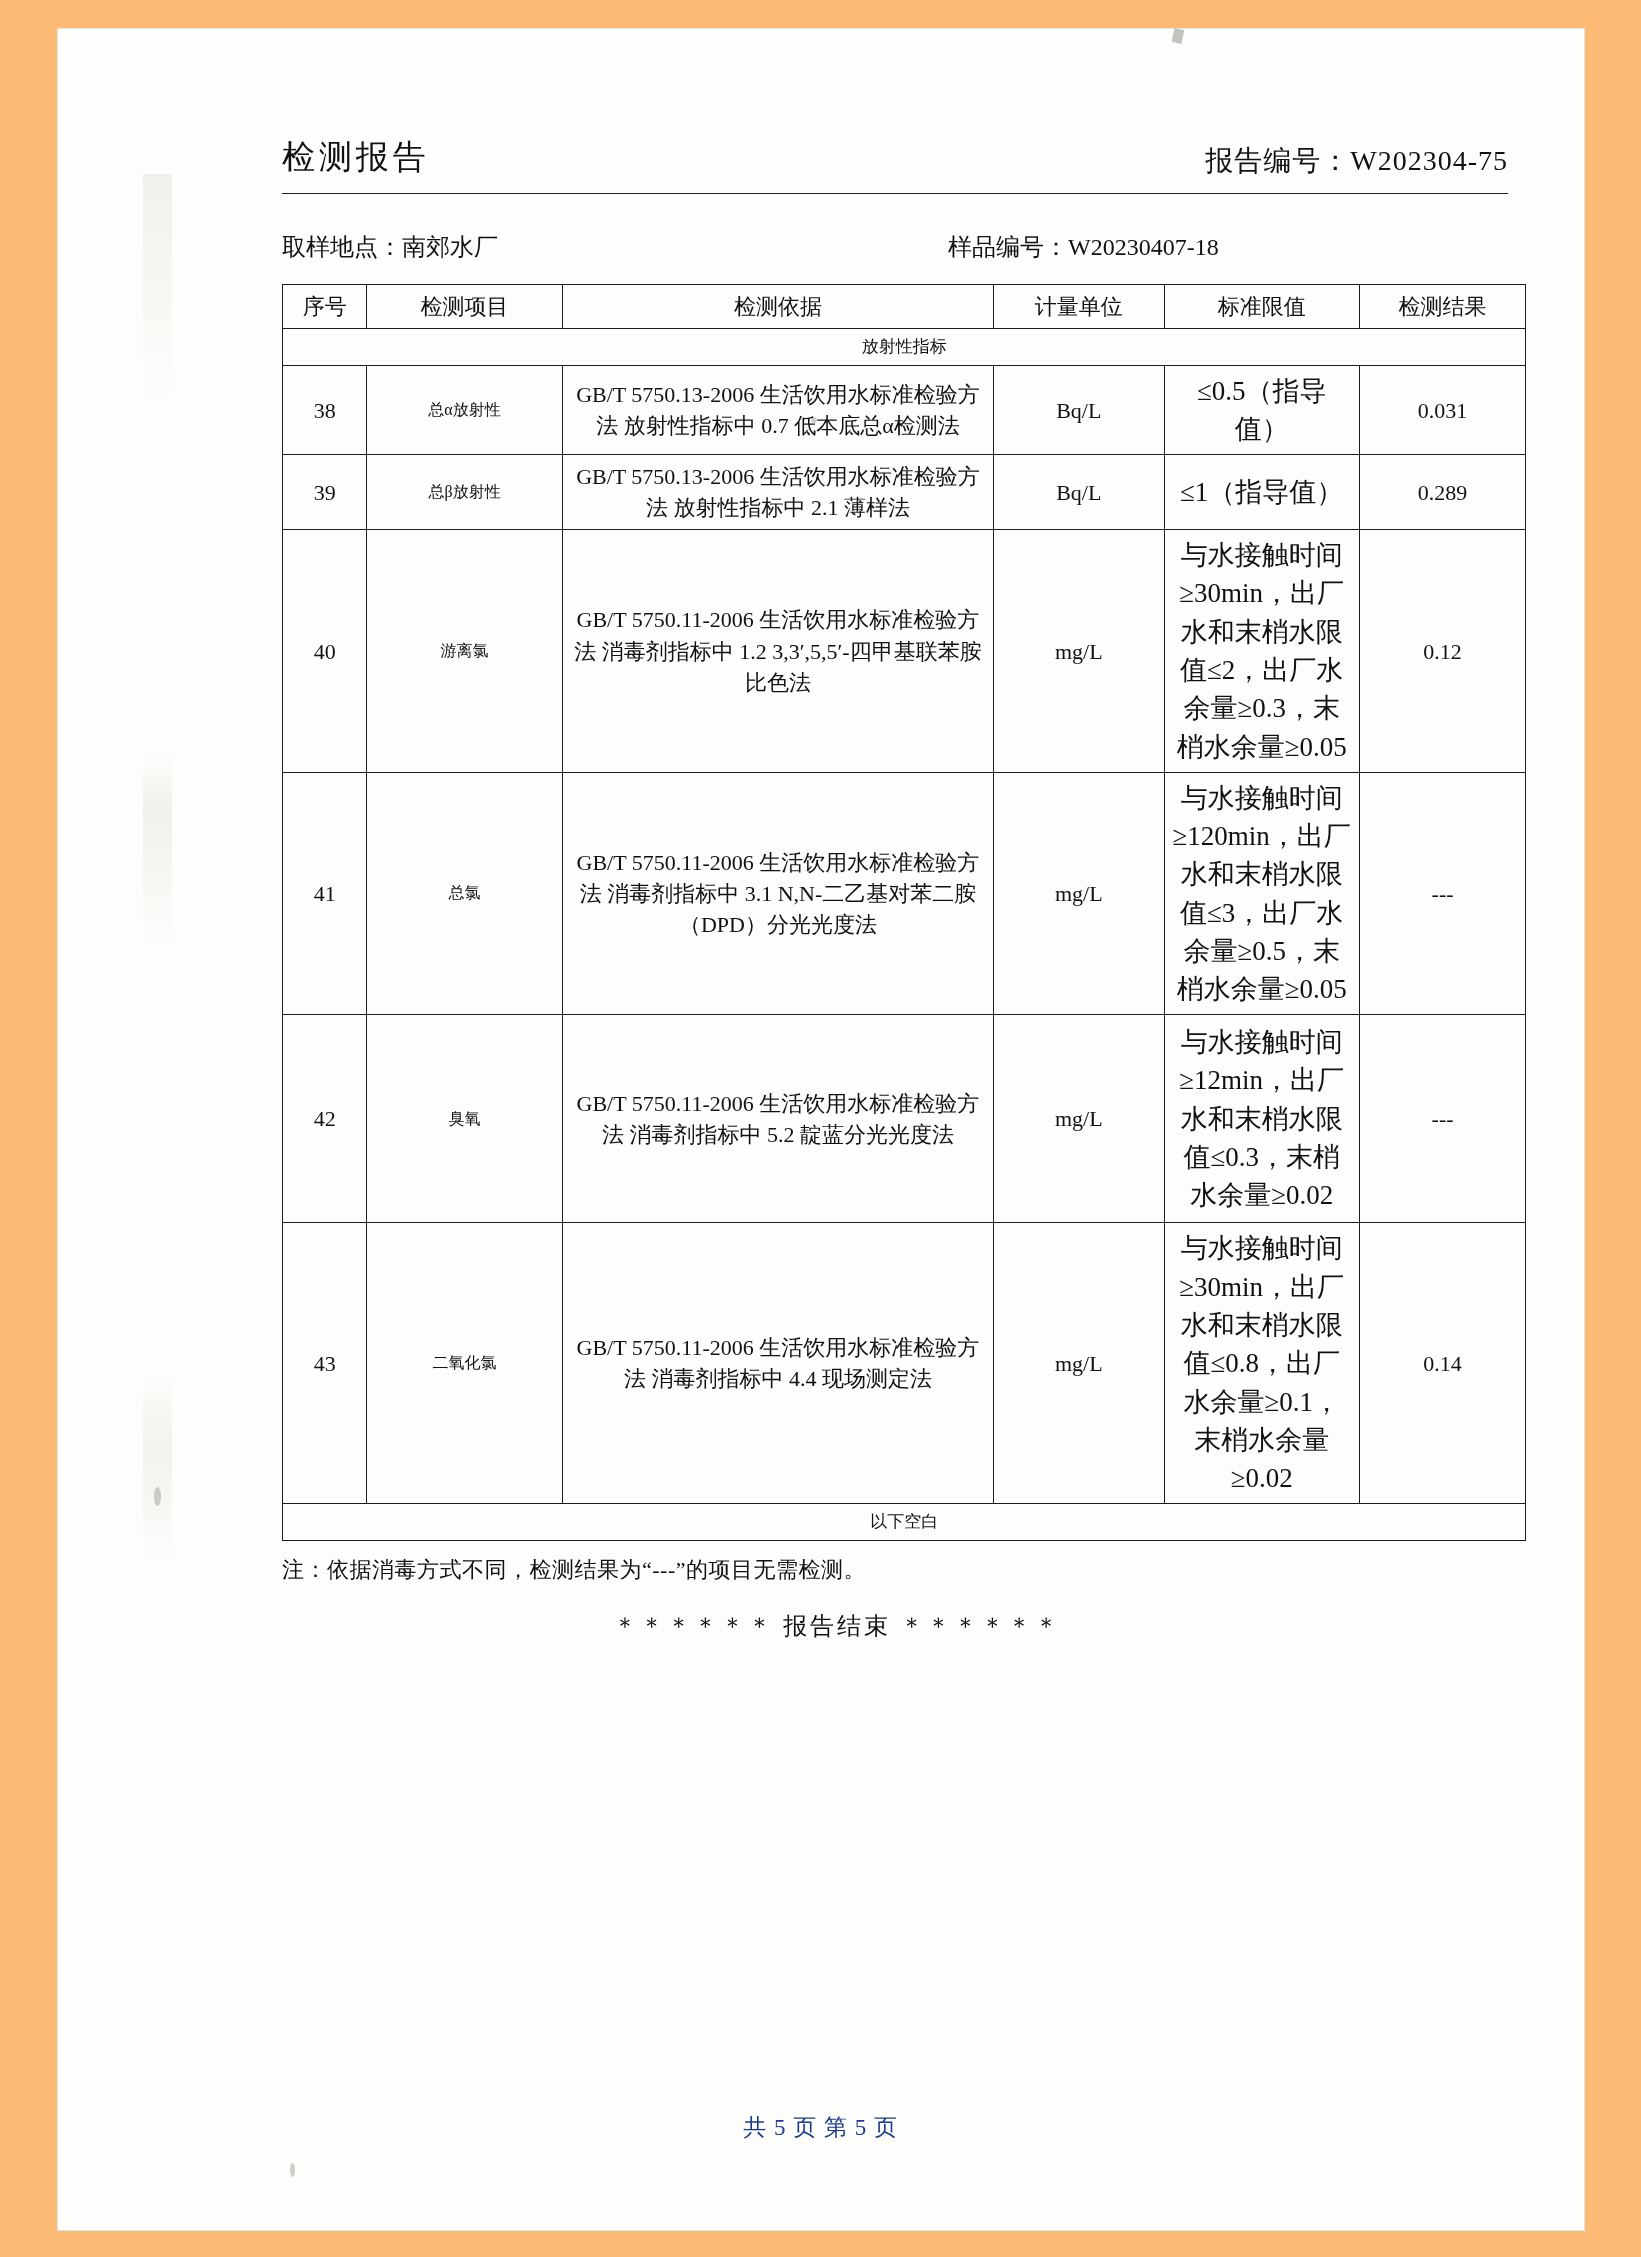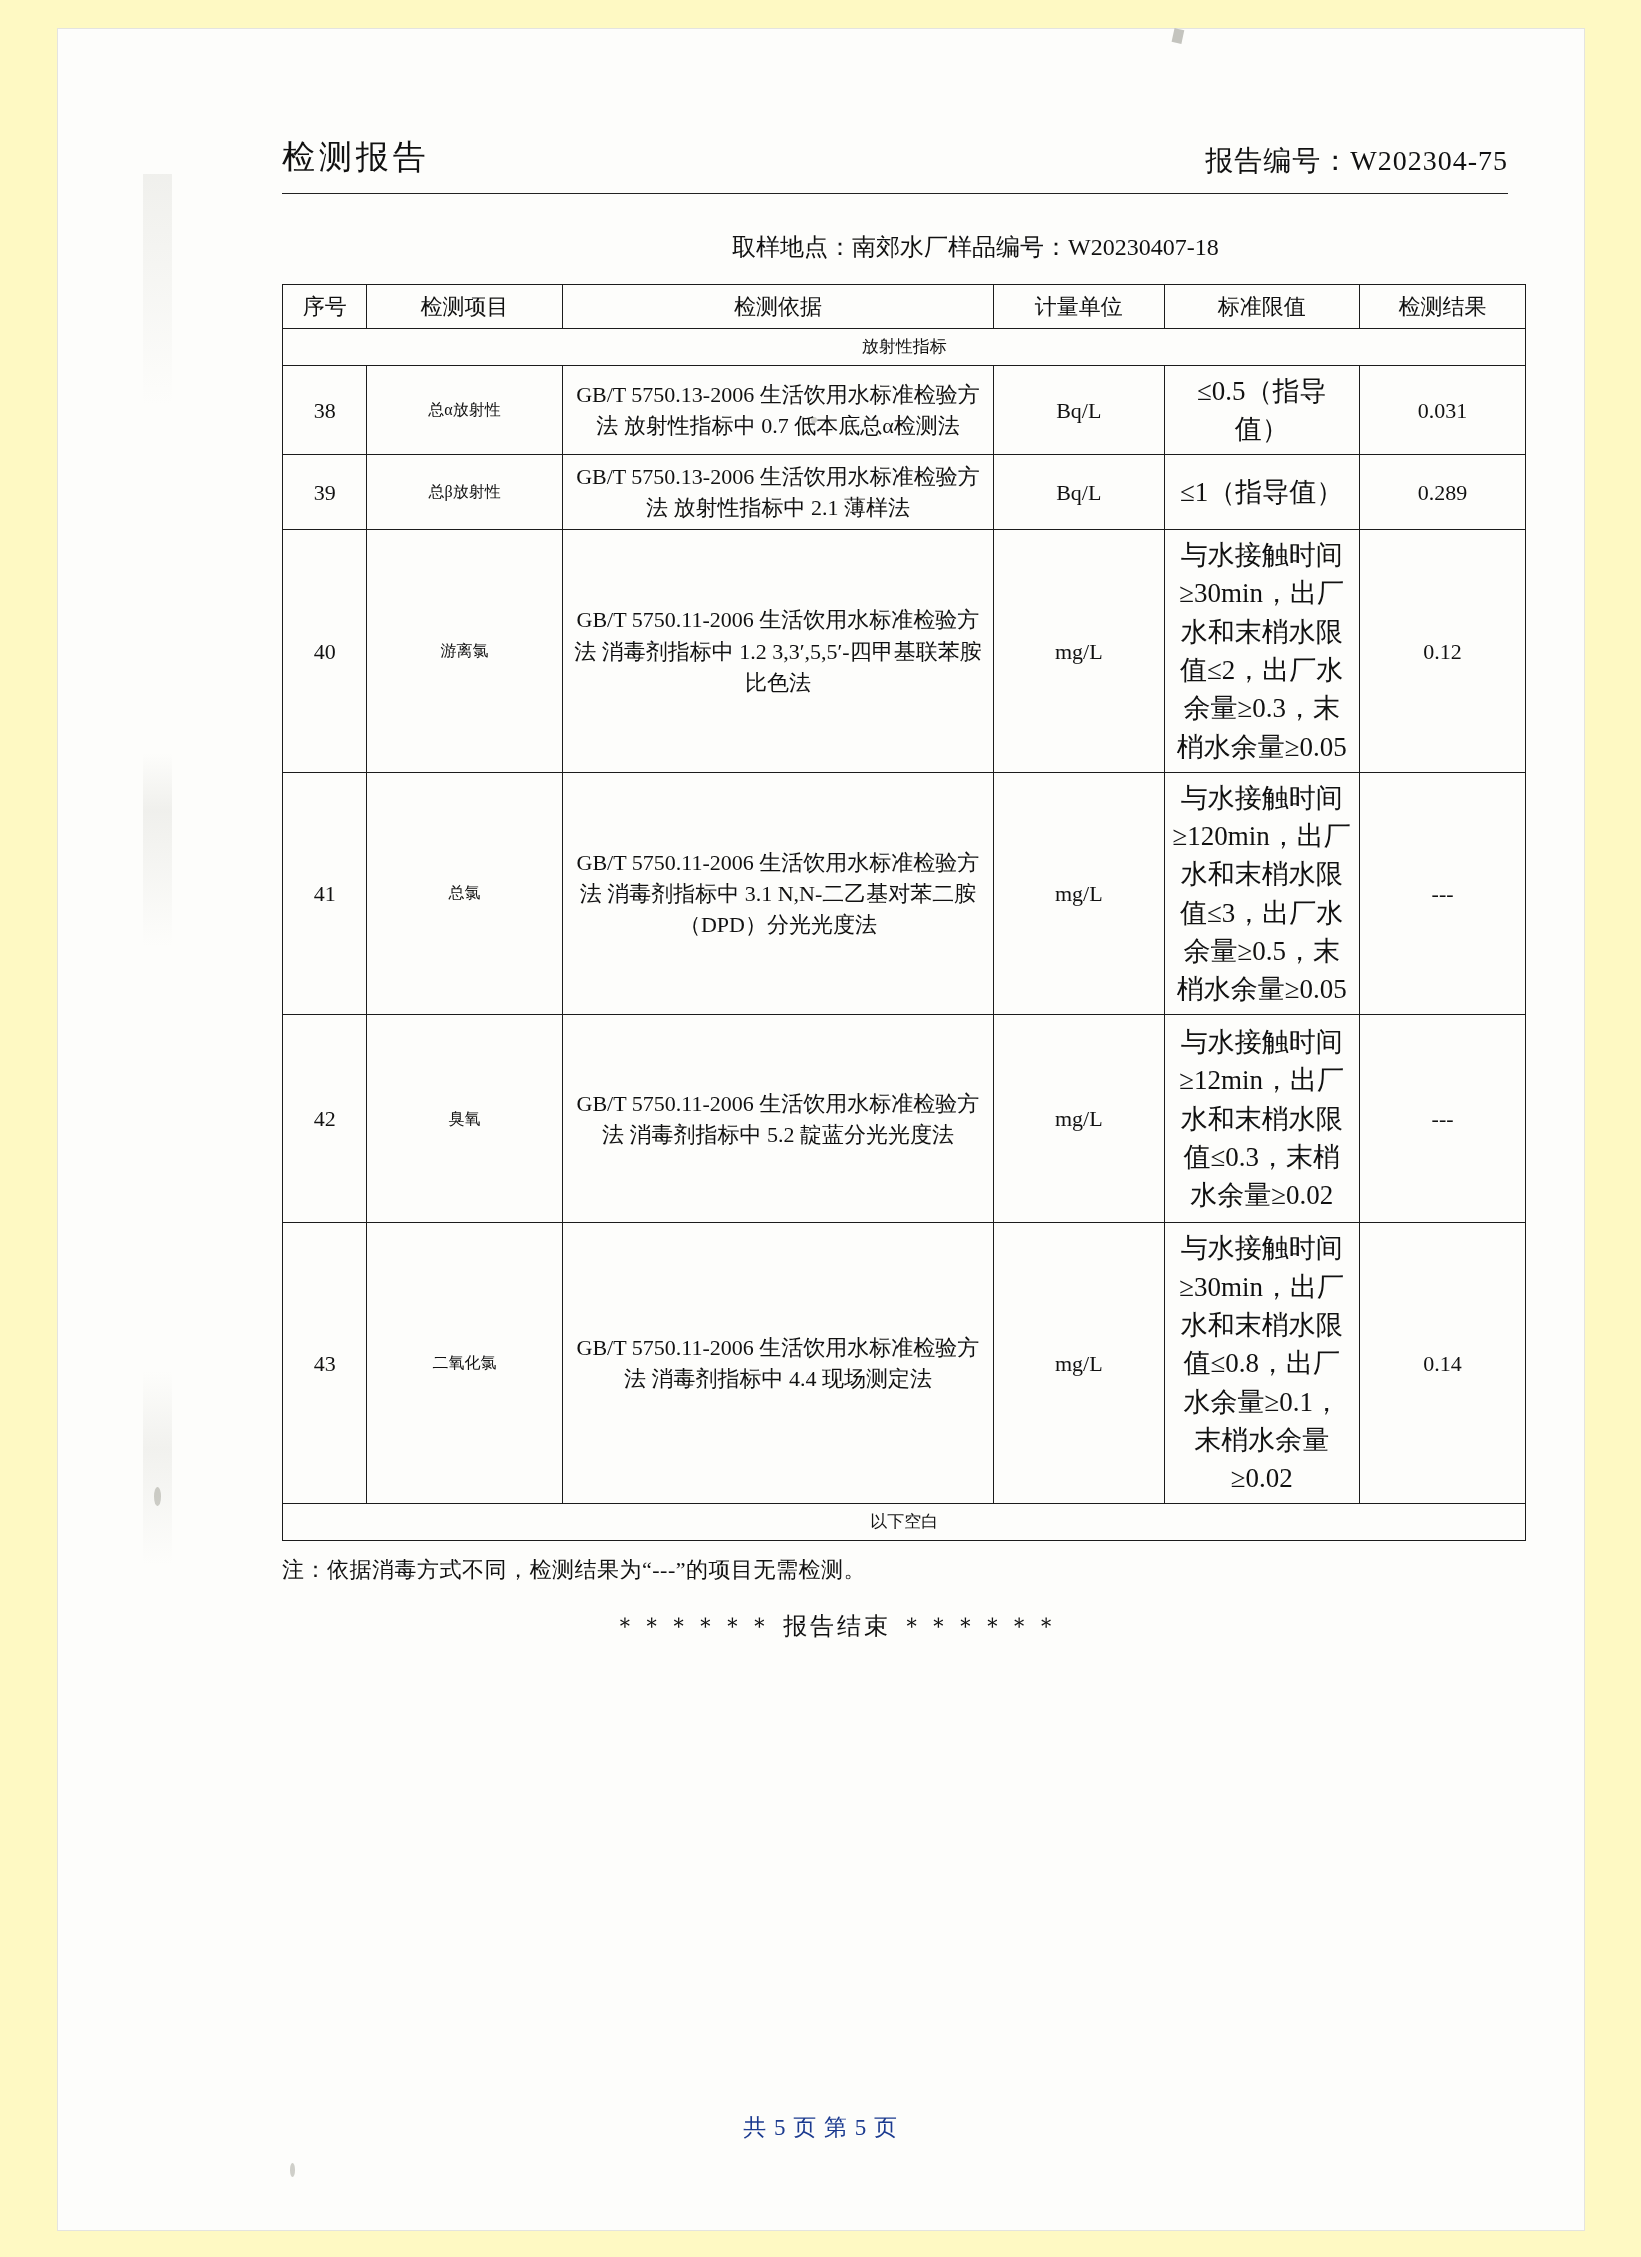--- a/index.html
+++ b/index.html
@@ -5,21 +5,21 @@
   html, body {
     margin: 0;
     padding: 0;
     background: #b9b9b4;
   }
   .page {
     position: relative;
     width: 1641px;
     height: 2257px;
     margin: 0 auto;
-    background: #fef9c3;
+    background: #fdba74;
     box-sizing: border-box;
     font-family: "Liberation Serif", serif;
     color: #111;
     overflow: hidden;
   }
   .paper {
     position: absolute;
     left: 58px;
     top: 29px;
     width: 1526px;
@@ -61,21 +61,21 @@
     border-bottom: 1.9px solid #222;
     width: 100%;
     margin-top: 1.9px;
   }
   .sub-row {
     display: flex;
     margin-top: 37px;
     margin-bottom: 21px;
     font-size: 24px;
   }
-  .sub-left { width: 666px; text-align: right; }
+  .sub-left { width: 666px; }
   .sub-right { flex: 1; }
 
   table.report {
     border-collapse: collapse;
     width: 100%;
     table-layout: fixed;
     font-size: 22px;
   }
   table.report td, table.report th {
     border: 1.5px solid #1c1c1c;

